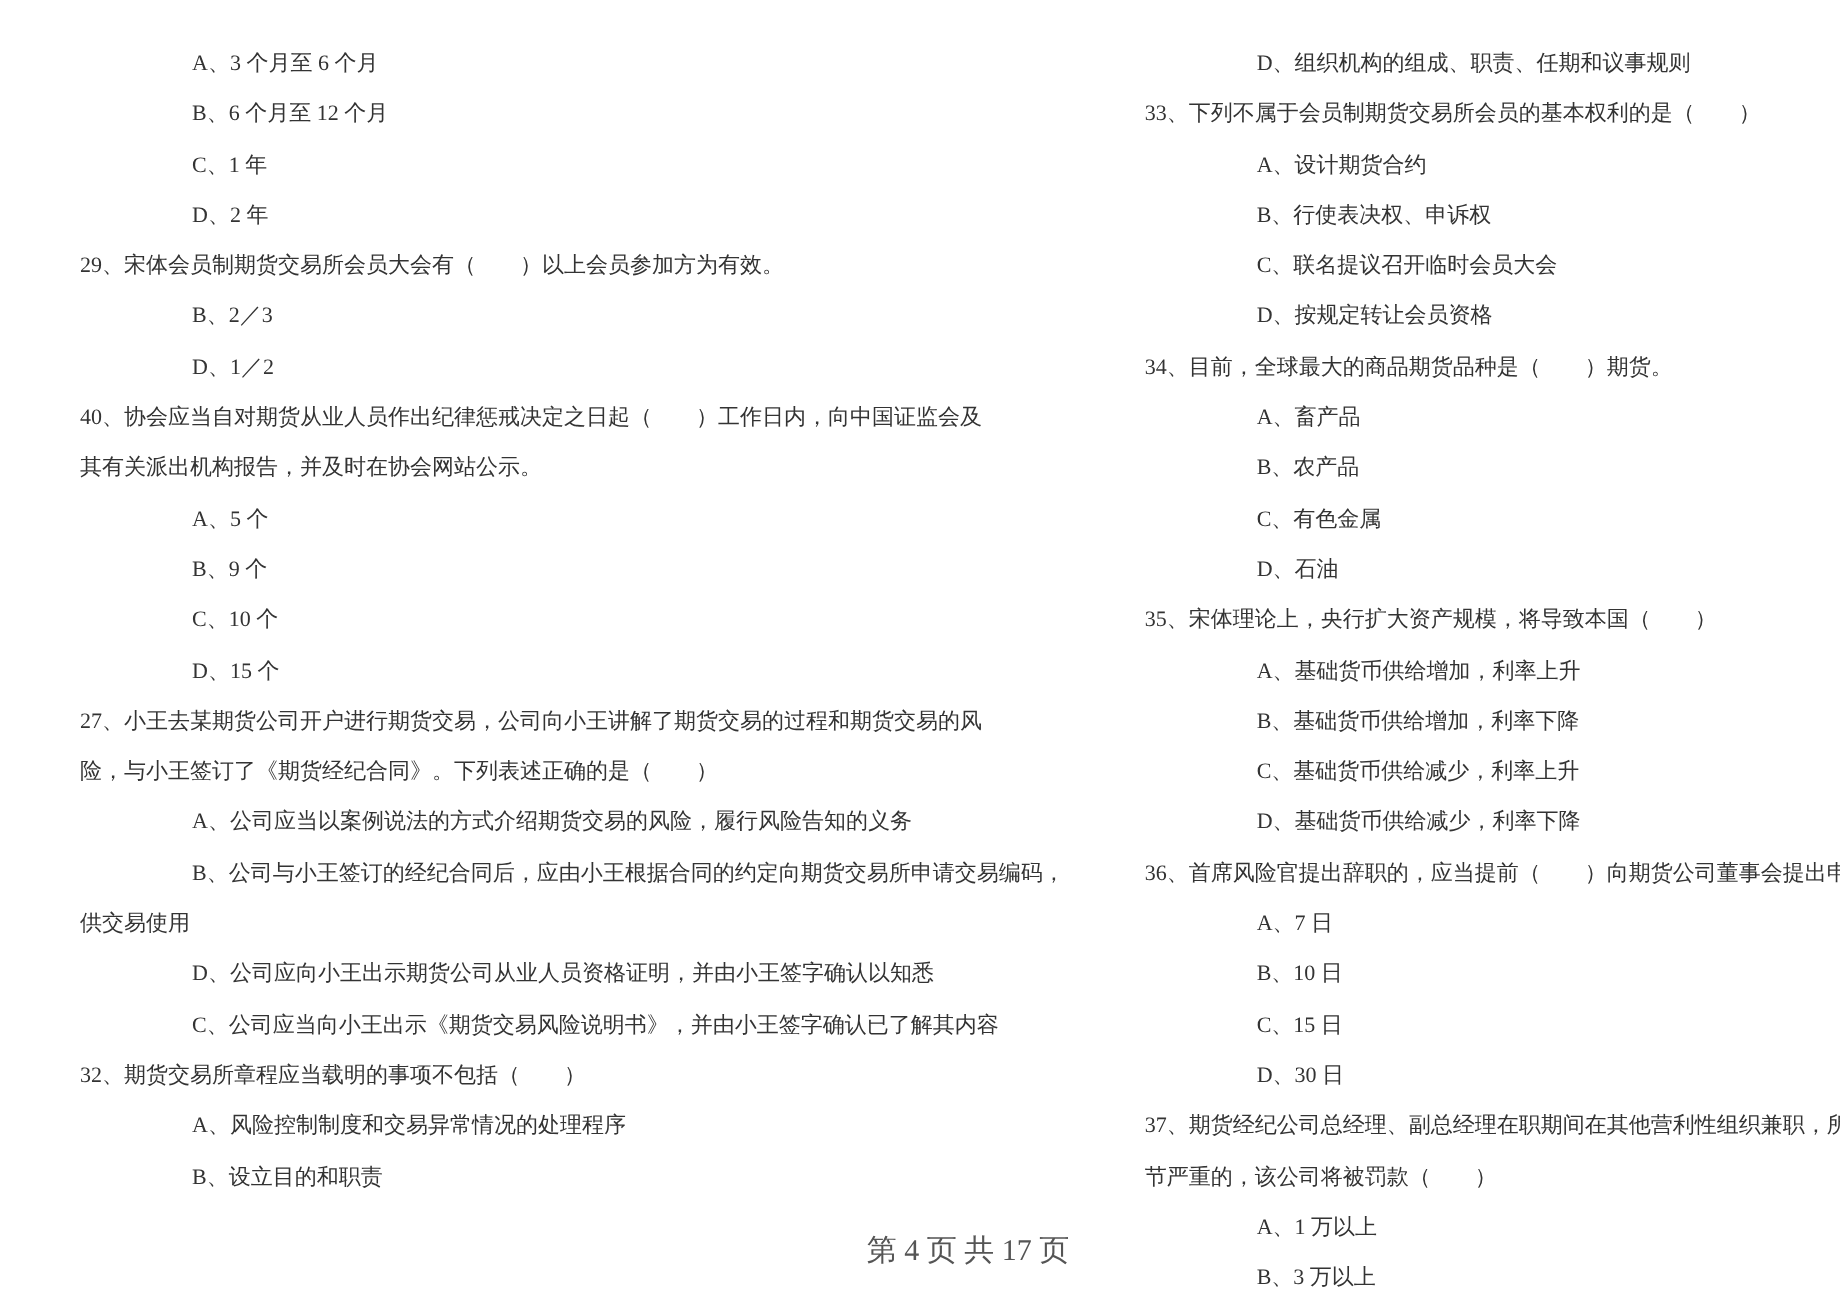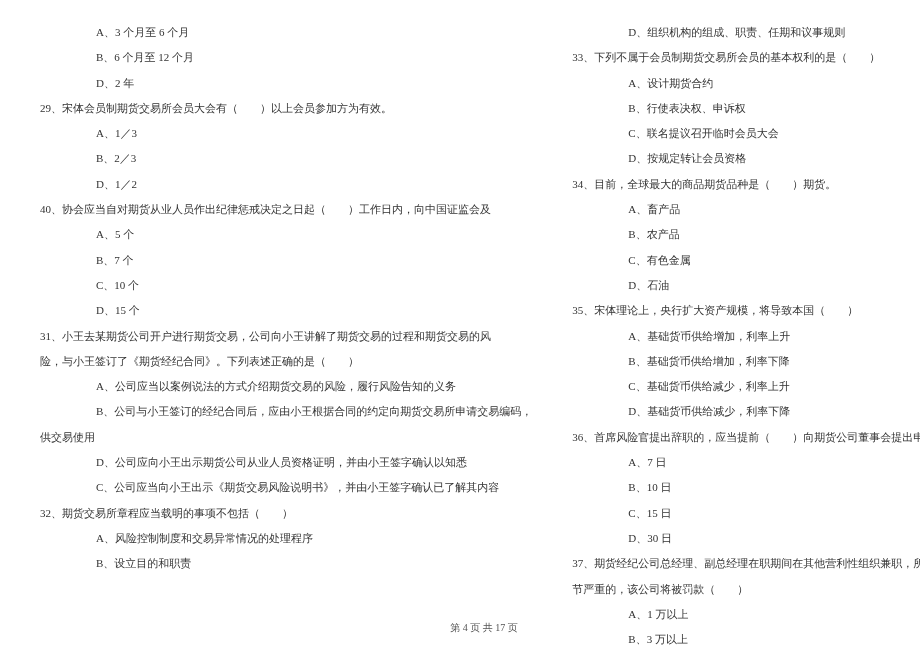--- a/index.html
+++ b/index.html
@@ -36,43 +36,44 @@
     }
     .no-indent {
       padding-left: 0;
     }
     .footer {
       position: absolute;
       bottom: 15px;
       left: 0;
       right: 0;
       text-align: center;
-      font-size: 10px;
+      font-size: 15px;
       color: #555;
       padding-left: 48px;
     }
   </style>
 </head>
 <body>
 
 <div class="columns">
   <div class="col" id="left-col">
       <div class="line indent-2">A、3 个月至 6 个月</div>
       <div class="line indent-2">B、6 个月至 12 个月</div>
+      <div class="line indent-2">C、1 年</div>
       <div class="line indent-2">D、2 年</div>
       <div class="line no-indent">29、宋体会员制期货交易所会员大会有（　　）以上会员参加方为有效。</div>
-      <div class="line indent-2">A、1／3</div>
       <div class="line indent-2">B、2／3</div>
       <div class="line indent-2">D、1／2</div>
       <div class="line no-indent">40、协会应当自对期货从业人员作出纪律惩戒决定之日起（　　）工作日内，向中国证监会及</div>
+      <div class="line no-indent">其有关派出机构报告，并及时在协会网站公示。</div>
       <div class="line indent-2">A、5 个</div>
-      <div class="line indent-2">B、7 个</div>
+      <div class="line indent-2">B、9 个</div>
       <div class="line indent-2">C、10 个</div>
       <div class="line indent-2">D、15 个</div>
-      <div class="line no-indent">31、小王去某期货公司开户进行期货交易，公司向小王讲解了期货交易的过程和期货交易的风</div>
+      <div class="line no-indent">27、小王去某期货公司开户进行期货交易，公司向小王讲解了期货交易的过程和期货交易的风</div>
       <div class="line no-indent">险，与小王签订了《期货经纪合同》。下列表述正确的是（　　）</div>
       <div class="line indent-2">A、公司应当以案例说法的方式介绍期货交易的风险，履行风险告知的义务</div>
       <div class="line indent-2">B、公司与小王签订的经纪合同后，应由小王根据合同的约定向期货交易所申请交易编码，</div>
       <div class="line no-indent">供交易使用</div>
       <div class="line indent-2">D、公司应向小王出示期货公司从业人员资格证明，并由小王签字确认以知悉</div>
       <div class="line indent-2">C、公司应当向小王出示《期货交易风险说明书》，并由小王签字确认已了解其内容</div>
       <div class="line no-indent">32、期货交易所章程应当载明的事项不包括（　　）</div>
       <div class="line indent-2">A、风险控制制度和交易异常情况的处理程序</div>
       <div class="line indent-2">B、设立目的和职责</div>
     </div>

